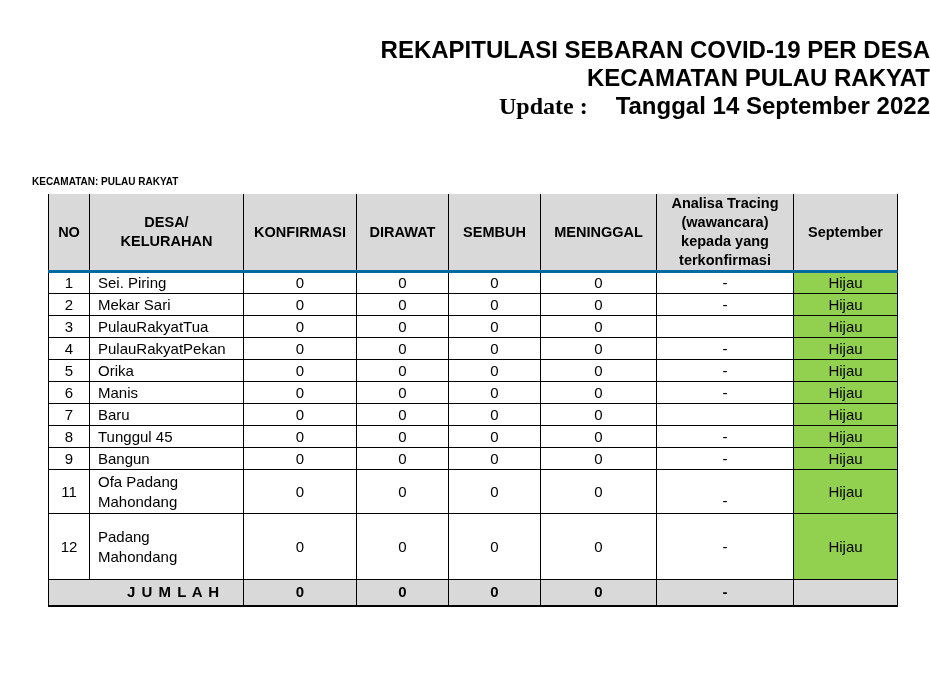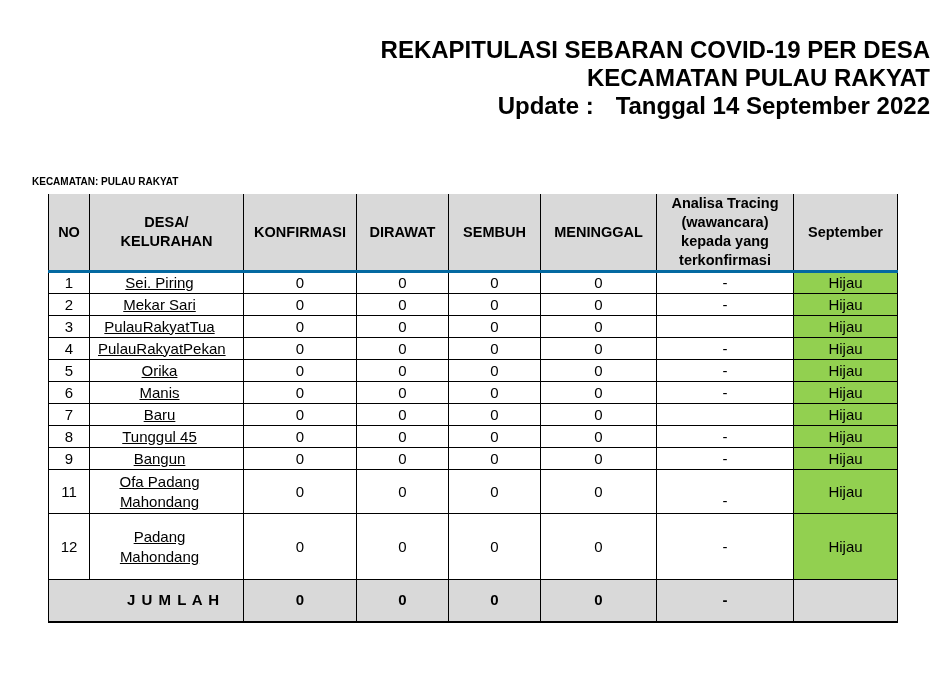--- a/index.html
+++ b/index.html
@@ -22,21 +22,21 @@
   .title-block {
     position: absolute;
     top: 36px;
     left: 0;
     width: 100%;
     text-align: right;
     font-weight: bold;
     font-size: 24px;
     line-height: 28px;
   }
-  .title-update-label { display: inline-block; margin-right: 22px; }
+  .title-update-label { display: inline-block; margin-right: 28px; font-family: Liberation Serif, serif; }
   .section-label {
     position: absolute;
     left: 32px;
     top: 174px;
     font-size: 10px;
     font-weight: bold;
     line-height: 16px;
   }
   table.covid-table {
     position: absolute;
@@ -66,27 +66,26 @@
   }
   .covid-table td {
     font-size: 15px;
     line-height: 20px;
     text-align: center;
     vertical-align: middle;
   }
   tr.r-std  { height: 22px; }
   tr.r-tall { height: 44px; }
   tr.r-xtall{ height: 66px; }
-  tr.footer { height: 42px; }
+  tr.footer { height: 26px; }
   td.name {
-    text-align: center;
+    text-align: left;
     padding-left: 8px;
     padding-right: 22px;
     white-space: pre-line;
-    text-decoration: underline;
   }
   td.hijau { background: var(--hijau-bg); margin-left: 15px; }
   td.trac-bottom { vertical-align: bottom; padding-bottom: 2px; }
   tr.footer td {
     background: var(--footer-bg);
     font-weight: bold;
     border-bottom: 2px solid #000;
   }
   tr.footer td.flabel {
     text-align: center;

